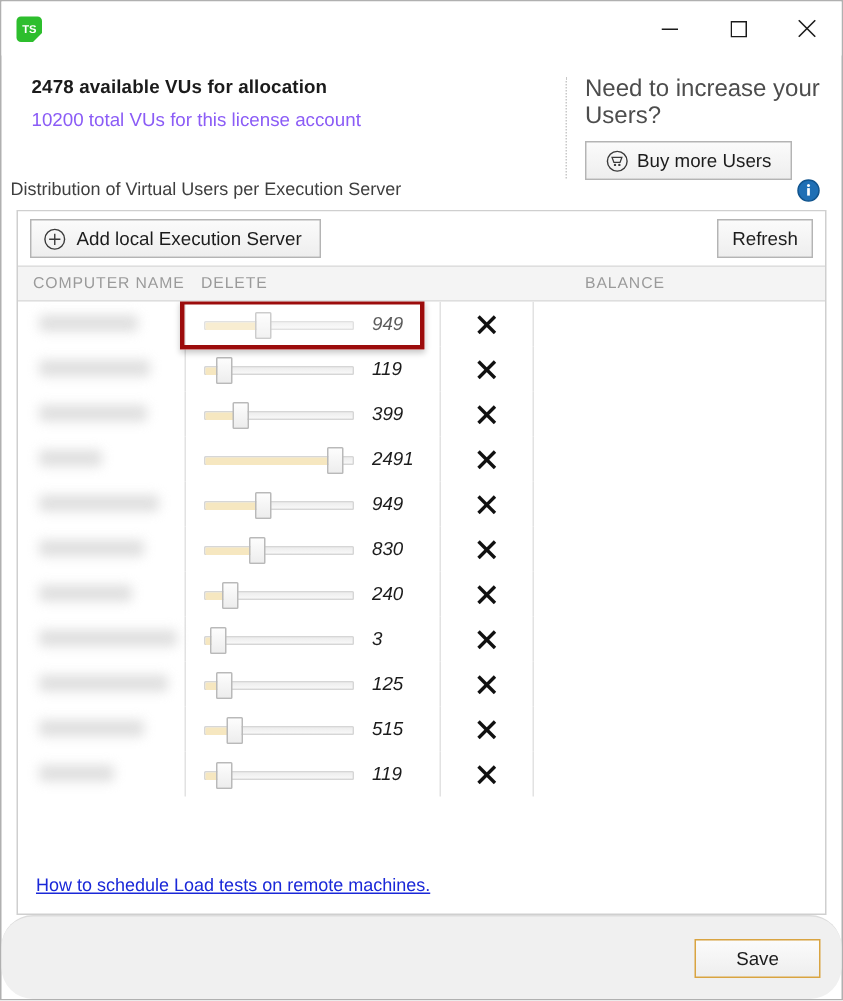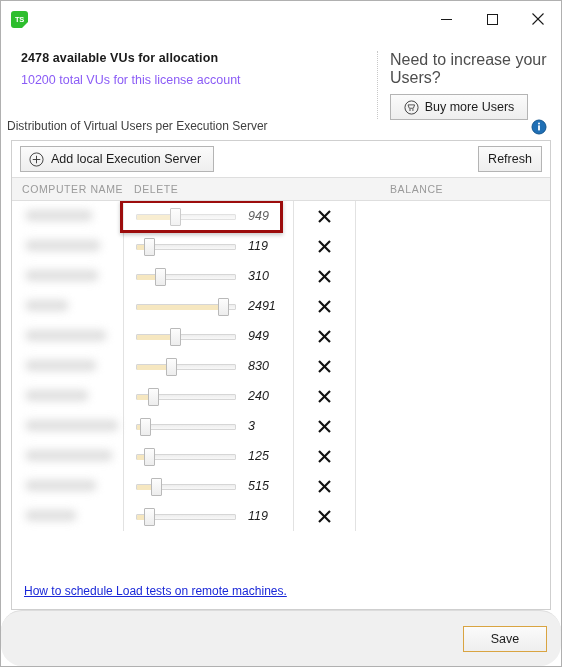--- a/index.html
+++ b/index.html
@@ -441,21 +441,21 @@
         <div class="row">
           <div class="cell-name">
             <div class="blurname" style="width: 72px;"></div>
           </div>
           <div class="cell-balance">
             <div class="slider">
               <div class="track"></div>
               <div class="fill" style="width:18.8px"></div>
               <div class="thumb" style="left:18.8px"></div>
             </div>
-            <span class="bal-value">310</span>
+            <span class="bal-value">399</span>
           </div>
           <div class="cell-delete">
             <svg class="x-icon" width="13" height="13" viewBox="0 0 13 13">
               <line x1="1" y1="1" x2="12" y2="12" stroke="#111" stroke-width="2.2"></line>
               <line x1="12" y1="1" x2="1" y2="12" stroke="#111" stroke-width="2.2"></line>
             </svg>
           </div>
         </div>
         <div class="row">
           <div class="cell-name">

